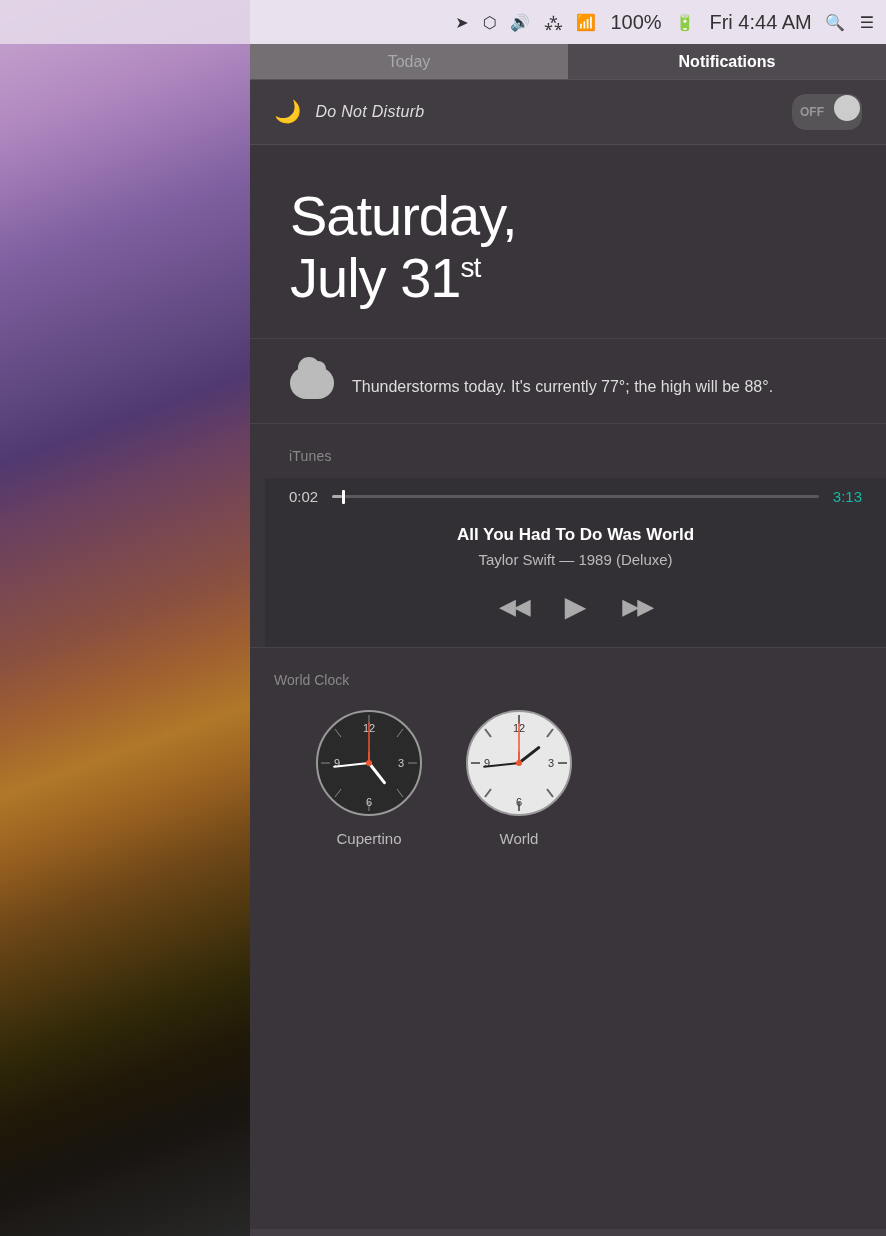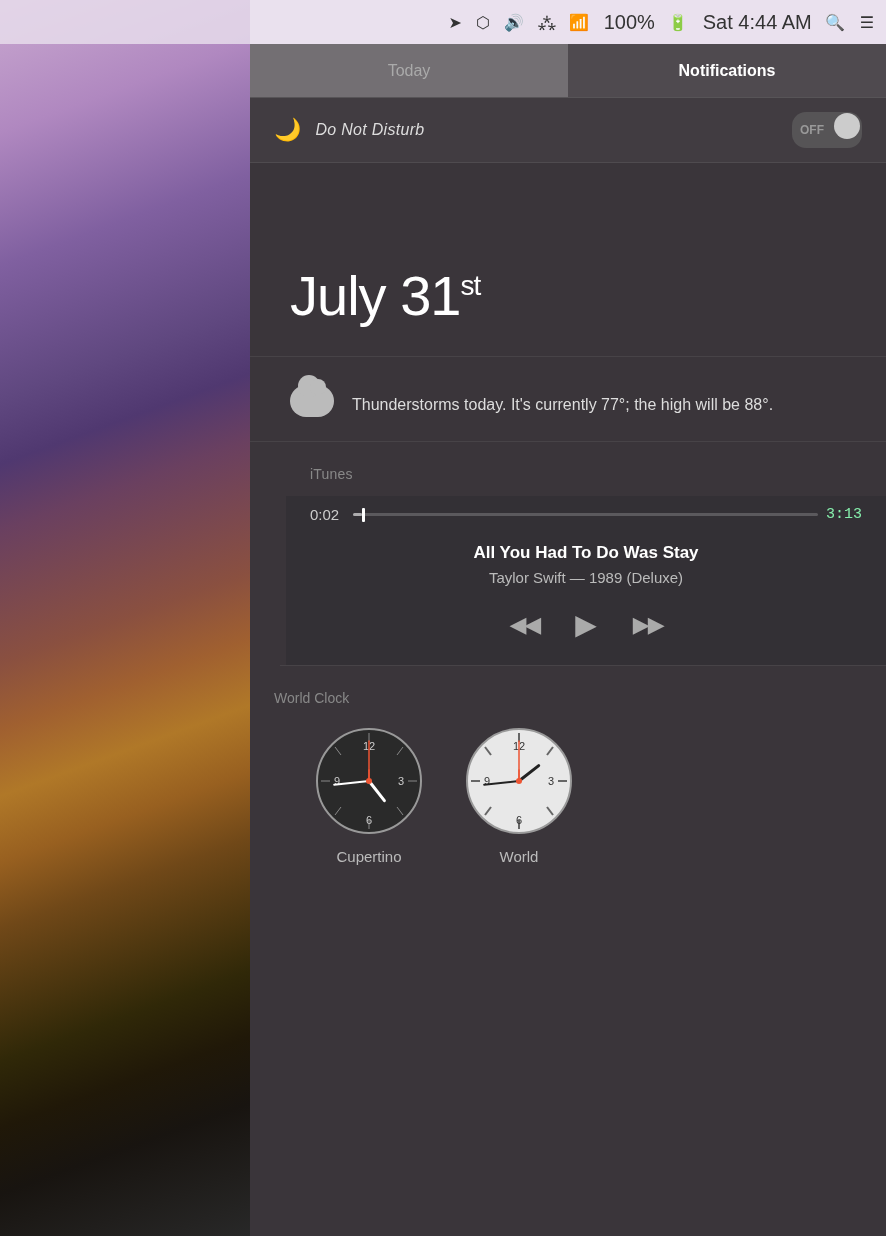--- a/index.html
+++ b/index.html
@@ -73,21 +73,21 @@
       width: 636px;
       height: 1192px;
       background: rgba(60, 55, 60, 0.96);
       z-index: 50;
       overflow: hidden;
     }
 
     
     #tab-bar {
       display: flex;
-      height: 54px;
+      height: 36px;
       border-bottom: 1px solid rgba(255,255,255,0.1);
       background: rgba(70, 65, 70, 0.95);
     }
 
     .tab {
       flex: 1;
       display: flex;
       align-items: center;
       justify-content: center;
       font-size: 16px;
@@ -197,23 +197,22 @@
     }
 
     #weather-text {
       font-size: 16px;
       color: #ddd;
       line-height: 1.5;
     }
 
     
     #itunes-section {
-      padding: 20px 0 0 6px;
+      padding: 20px 0 0 15px;
       border-bottom: 1px solid rgba(255,255,255,0.07);
-      margin-left: 30px;
     }
 
     #itunes-header {
       padding: 4px 24px 14px 24px;
       font-size: 14px;
       color: #888;
       letter-spacing: 0.2px;
     }
 
     #itunes-body {
@@ -255,24 +254,23 @@
       height: 14px;
       background: #fff;
       position: absolute;
       left: 2%;
       top: -5.5px;
       border-radius: 1px;
     }
 
     #progress-time-right {
       font-size: 15px;
-      color: #86efac;
+      color: #14b8a6;
       min-width: 35px;
       text-align: right;
-      font-family: Liberation Mono, monospace;
     }
 
     #track-title {
       font-size: 17px;
       font-weight: 700;
       color: #fff;
       text-align: center;
       margin-bottom: 6px;
     }
 
@@ -405,21 +403,21 @@
 <div id="desktop-bg"></div>
 
 <div id="menubar">
   <span class="menubar-icon">➤</span>
   <span class="menubar-icon">⬡</span>
   <span class="menubar-icon">🔊</span>
   <span class="menubar-icon">⁂</span>
   <span class="menubar-icon">📶</span>
   <span class="menubar-text">100%</span>
   <span class="menubar-icon">🔋</span>
-  <span class="menubar-text">Sat 4:44 AM</span>
+  <span class="menubar-text">Fri 4:44 AM</span>
   <span class="menubar-icon">🔍</span>
   <span class="menubar-icon">☰</span>
 </div>
 
 <div id="nc-panel">
 
   <div id="tab-bar">
     <div class="tab inactive">
       <span>Today</span>
     </div>
@@ -434,21 +432,21 @@
     <div id="dnd-toggle">
       <span id="dnd-toggle-text">OFF</span>
       <div id="dnd-toggle-knob"></div>
     </div>
   </div>
 
   <div id="today-content">
 
     <div id="date-section">
       <div id="date-main">
-        <br>
+        <span>Saturday,</span><br>
         <span>July 31</span><sup>st</sup>
       </div>
     </div>
 
     <div id="weather-section">
       <div class="cloud-shape"></div>
       <div id="weather-text">Thunderstorms today. It's currently 77°; the high will be 88°.</div>
     </div>
 
     <div id="itunes-section">
@@ -457,21 +455,21 @@
 
         <div id="progress-row">
           <span id="progress-time-left">0:02</span>
           <div id="progress-bar-container">
             <div id="progress-bar-fill"></div>
             <div id="progress-bar-thumb"></div>
           </div>
           <span id="progress-time-right">3:13</span>
         </div>
 
-        <div id="track-title">All You Had To Do Was Stay</div>
+        <div id="track-title">All You Had To Do Was World</div>
         <div id="track-subtitle">Taylor Swift — 1989 (Deluxe)</div>
 
         <div id="playback-controls">
           <div class="control-btn">
             <span style="font-size:22px; color:#aaa; letter-spacing:-2px;">◀◀</span>
           </div>
           <div class="control-btn">
             <span style="font-size:28px; color:#aaa;">▶</span>
           </div>
           <div class="control-btn">

